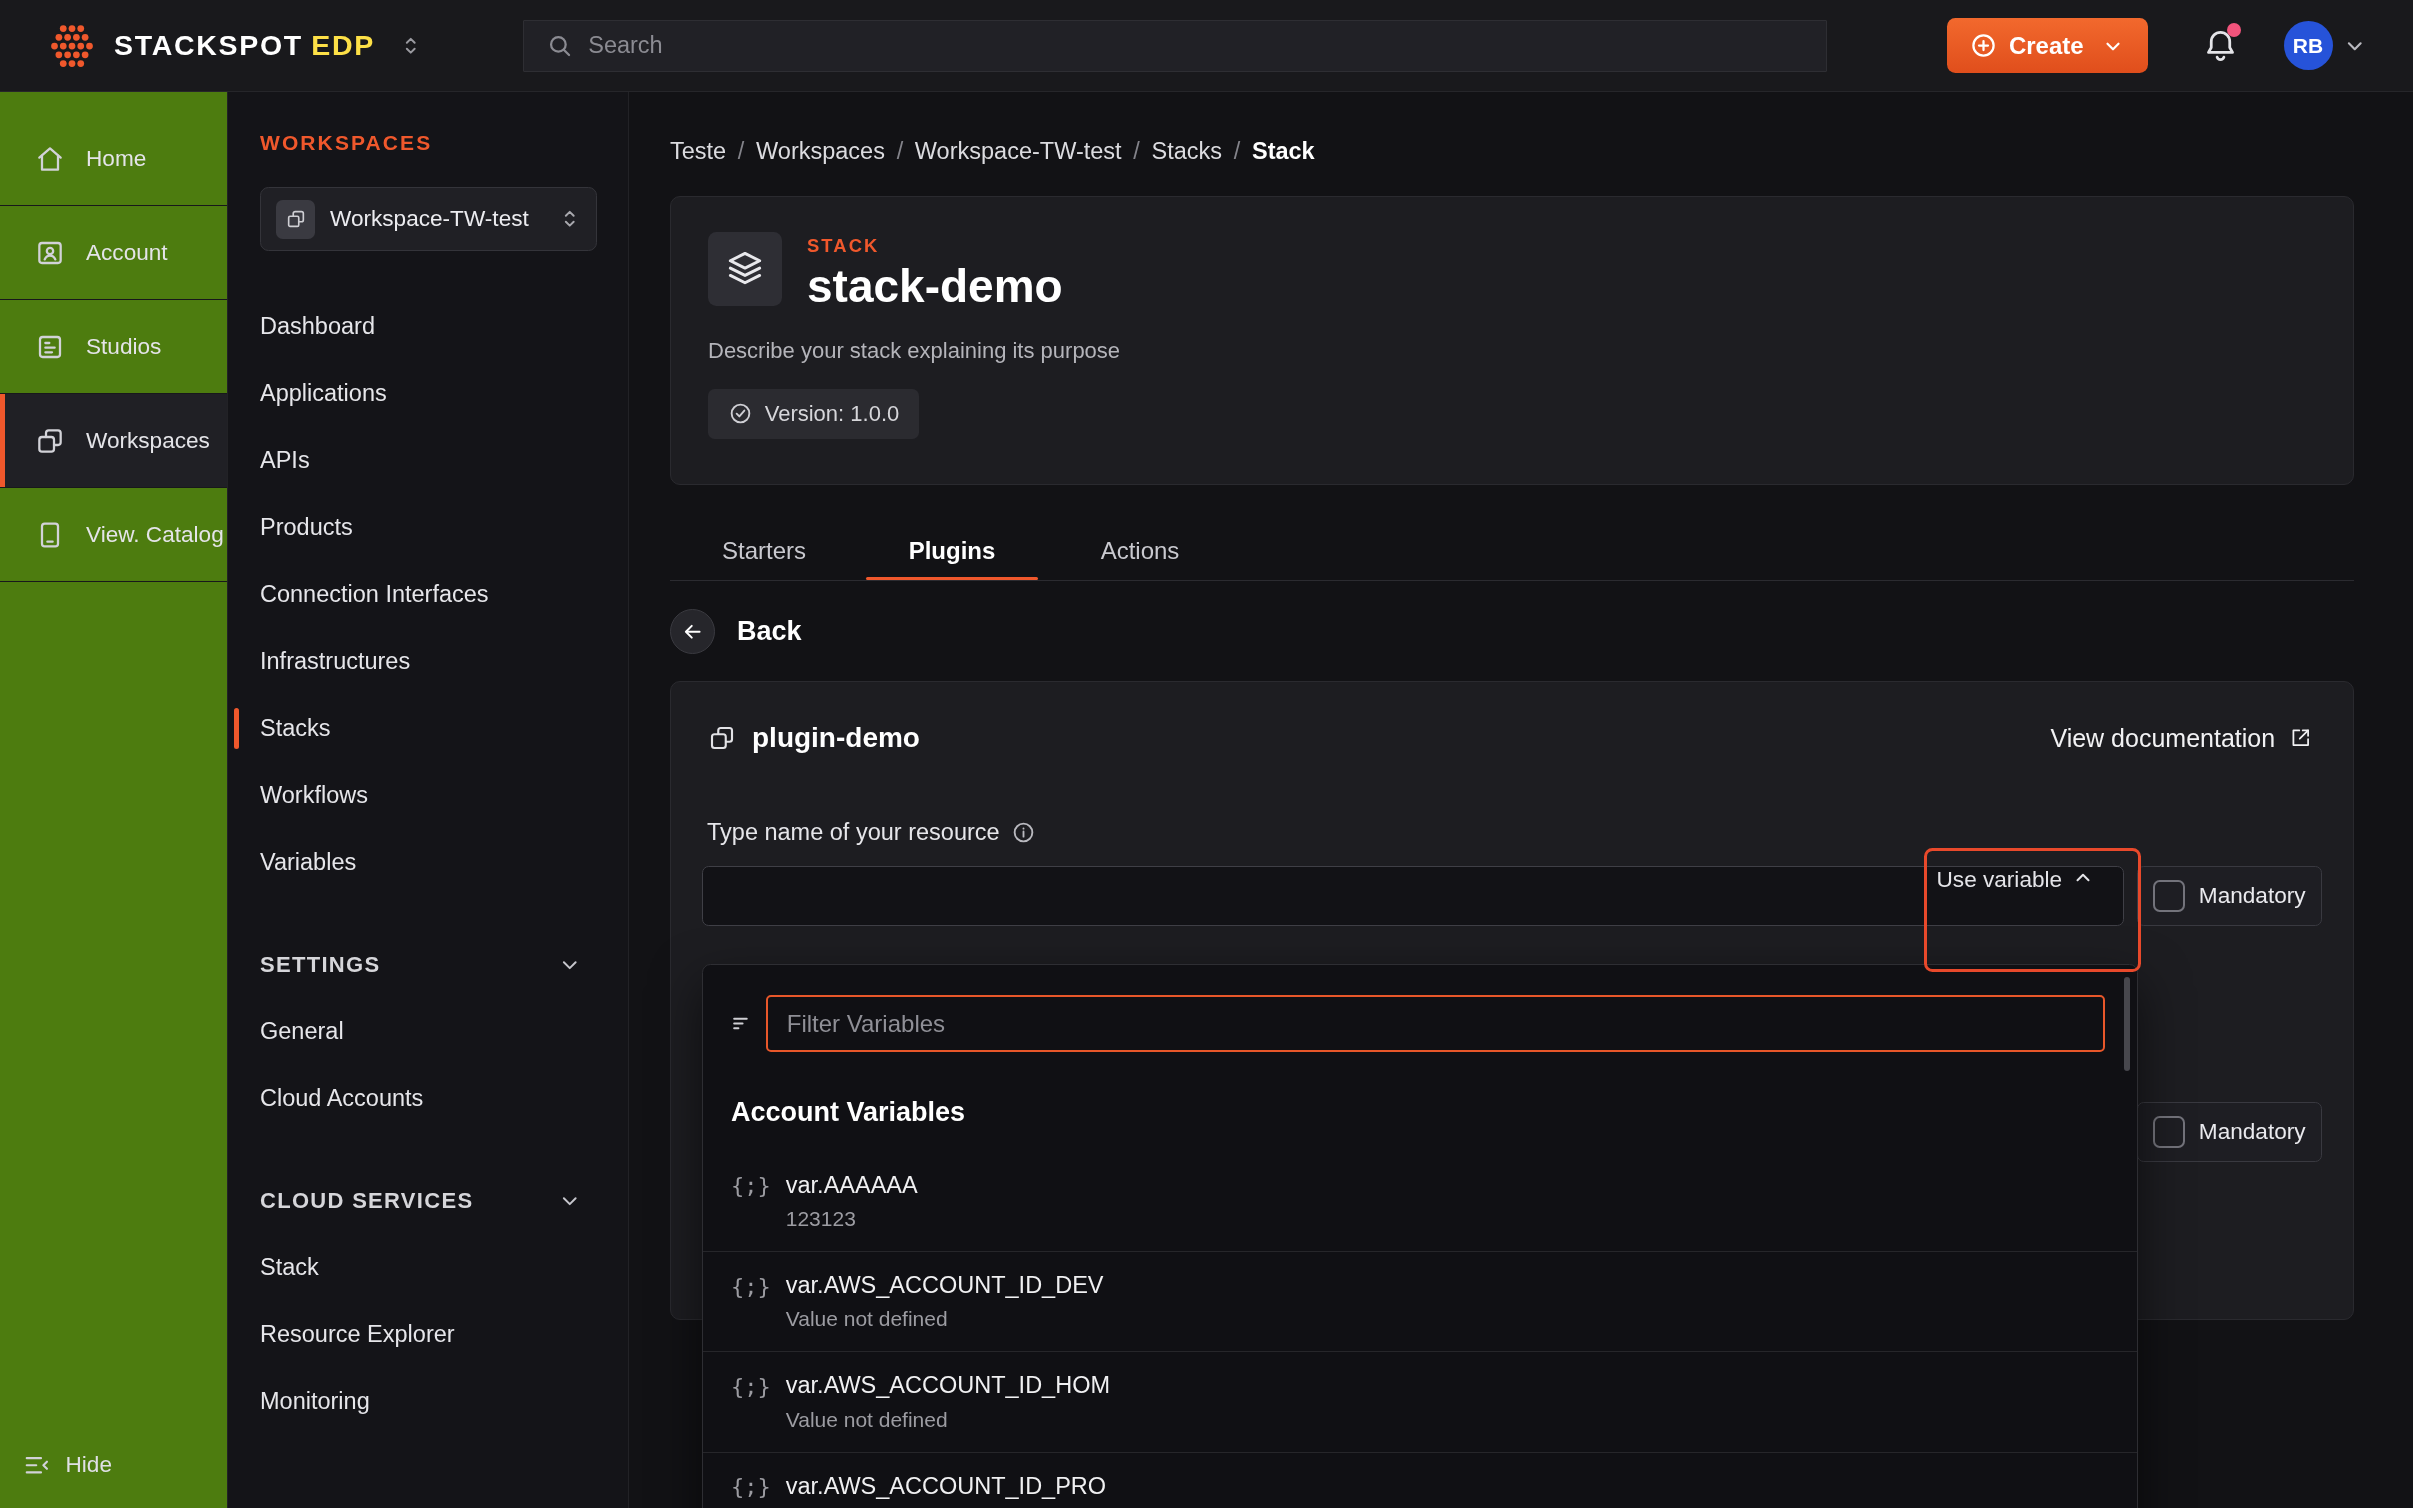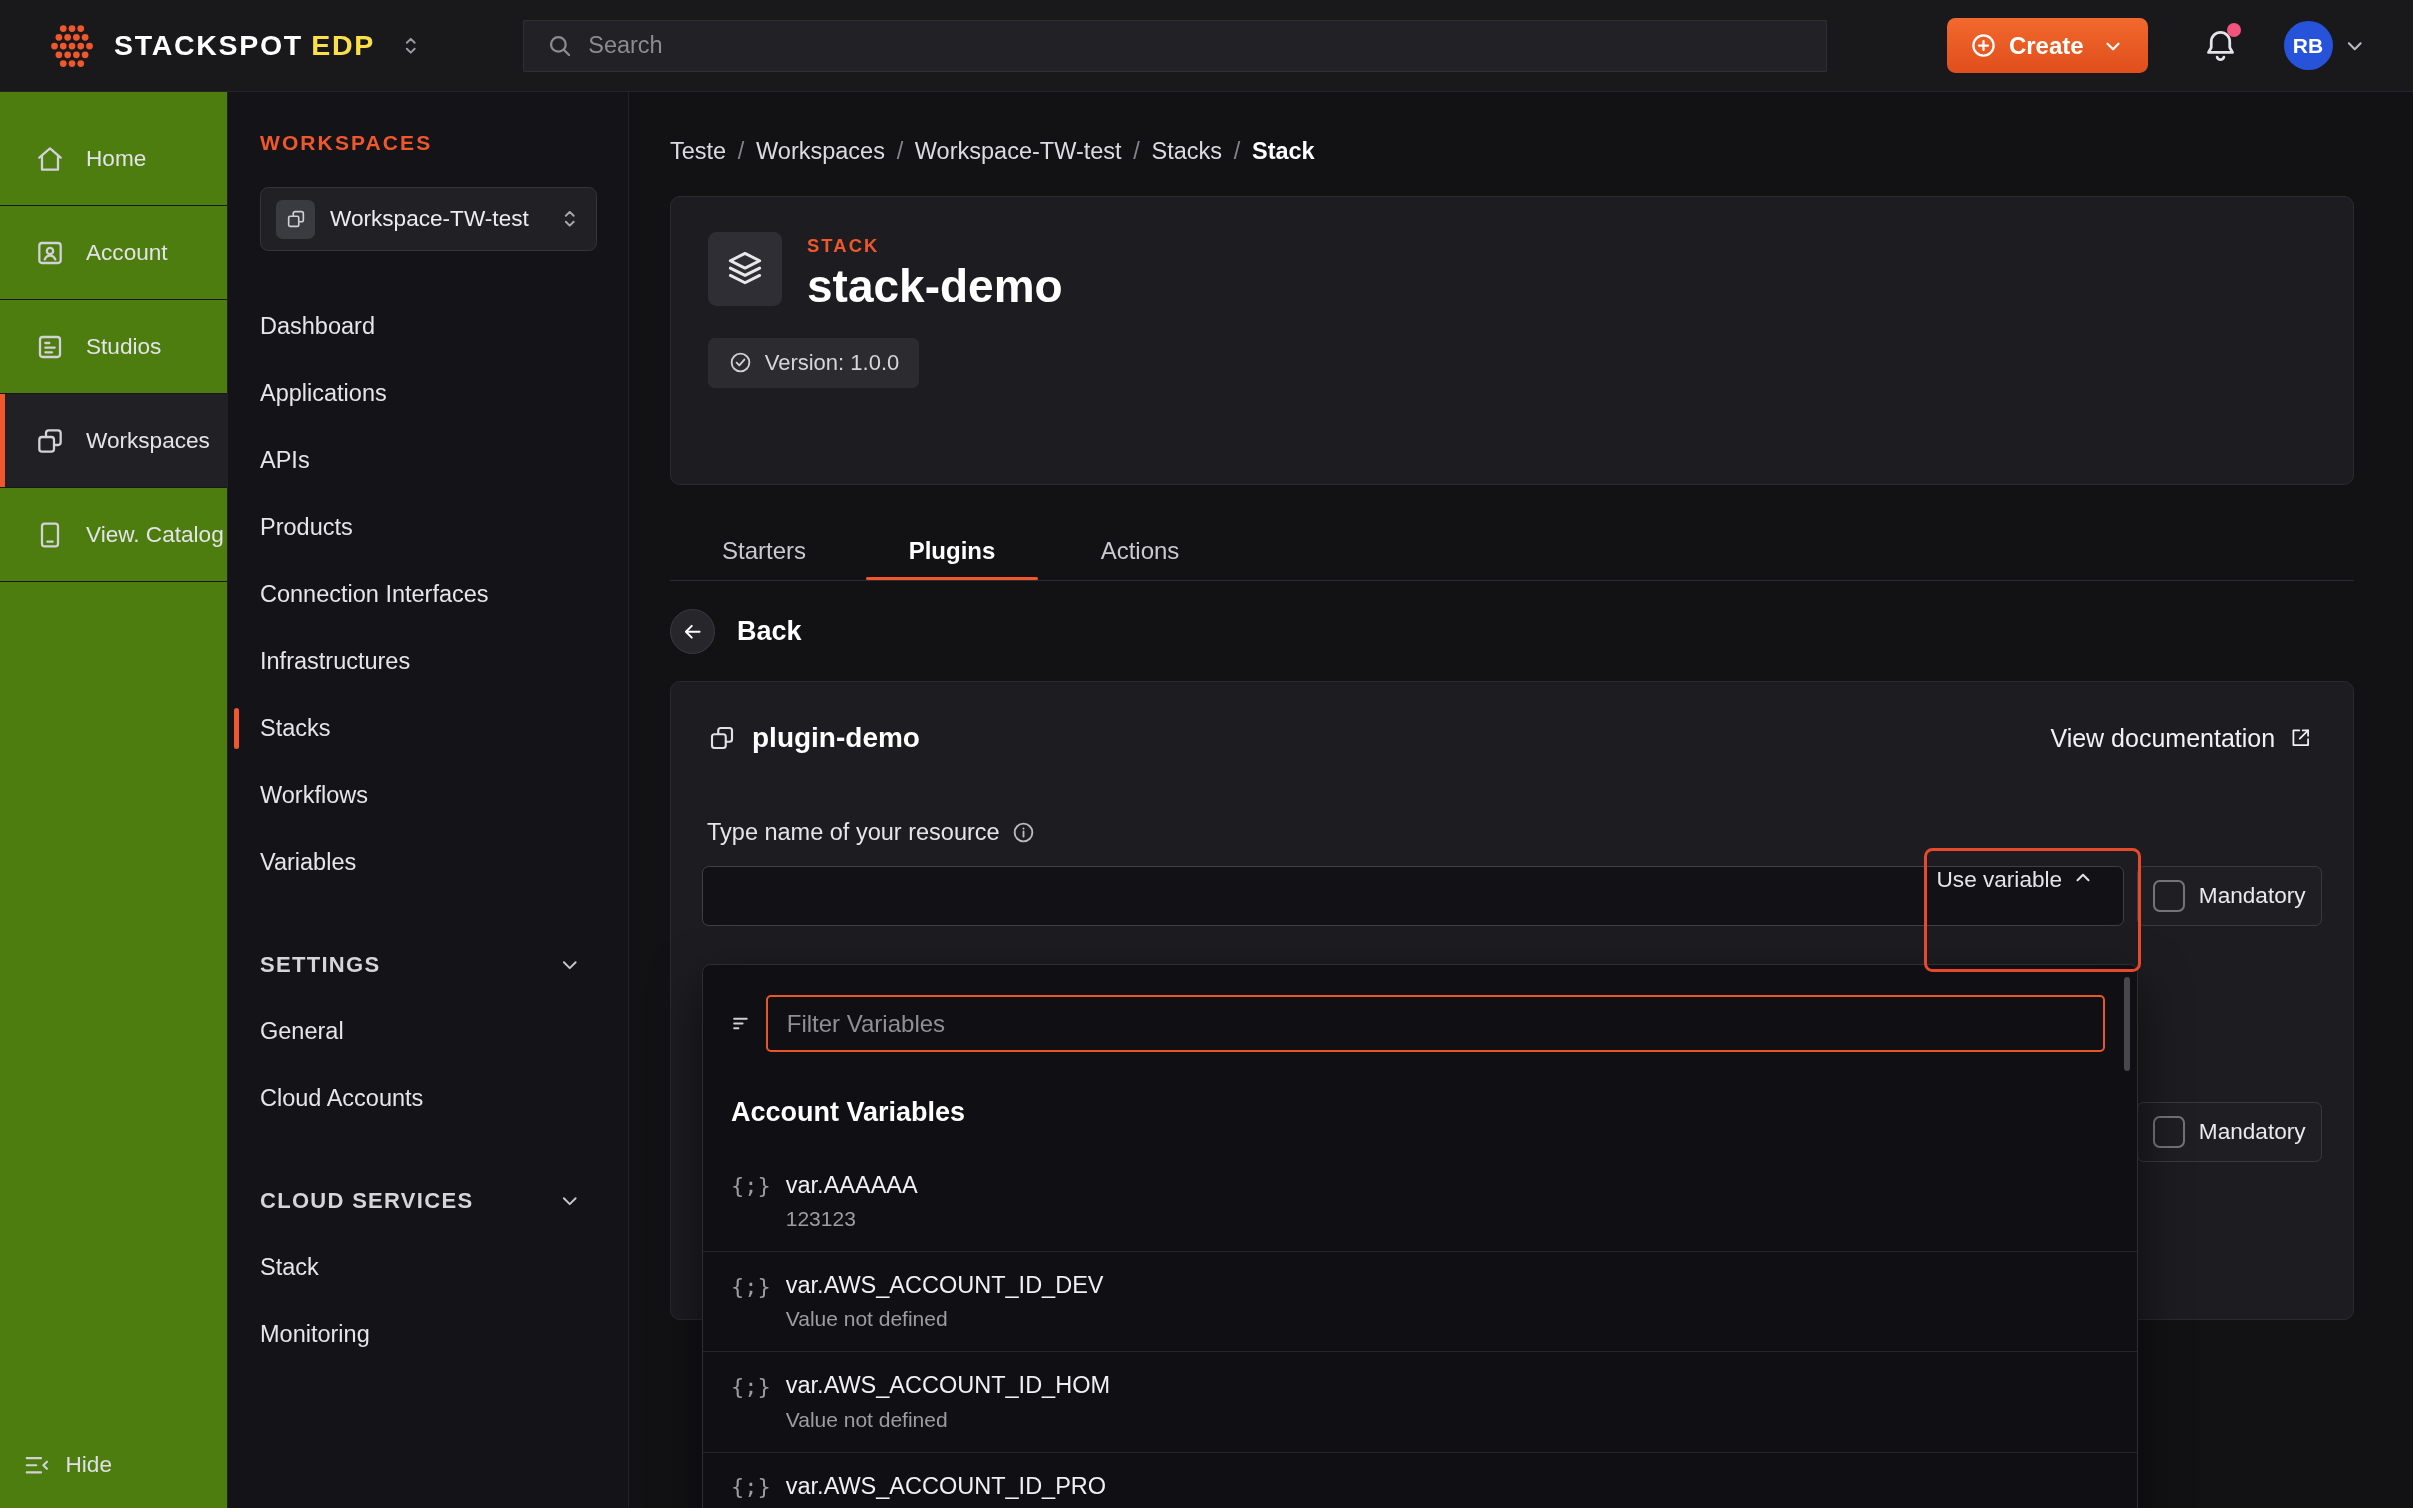--- a/index.html
+++ b/index.html
@@ -318,20 +318,23 @@
       <span>CLOUD SERVICES</span>
       <svg viewBox="0 0 24 24" fill="none" stroke="currentColor" stroke-width="2" stroke-linecap="round" stroke-linejoin="round">
           <path d="M6 9.5l6 6 6-6"></path>
         </svg>
     </div>
     <div class="menu sub">
       <div class="menu-item">
           <span>Stack</span>
         </div>
       <div class="menu-item">
+          <span>Resource Explorer</span>
+        </div>
+      <div class="menu-item">
           <span>Monitoring</span>
         </div>
     </div>
   </aside>
 
   <main class="main">
 
     <div class="breadcrumb">
       <span class="crumb">Teste</span>
       <span class="sep">/</span>
@@ -351,20 +354,21 @@
             <path d="M12 3.5l8 4-8 4-8-4z"></path>
               <path d="M4 11.5l8 4 8-4"></path>
               <path d="M4 15.5l8 4 8-4"></path>
           </svg>
         </div>
         <div>
           <div class="stack-eyebrow">STACK</div>
           <div class="stack-title">stack-demo</div>
         </div>
       </div>
+      <div class="stack-desc">Describe your stack explaining its purpose</div>
       <div class="version-badge">
         <svg viewBox="0 0 24 24" fill="none" stroke="currentColor" stroke-width="1.8" stroke-linecap="round" stroke-linejoin="round">
           <circle cx="12" cy="12" r="8.5"></circle>
             <path d="M8.3 12.2l2.6 2.6 4.8-5.6"></path>
         </svg>
         <span>Version: 1.0.0</span>
       </div>
     </section>
 
     <div class="tabs">

